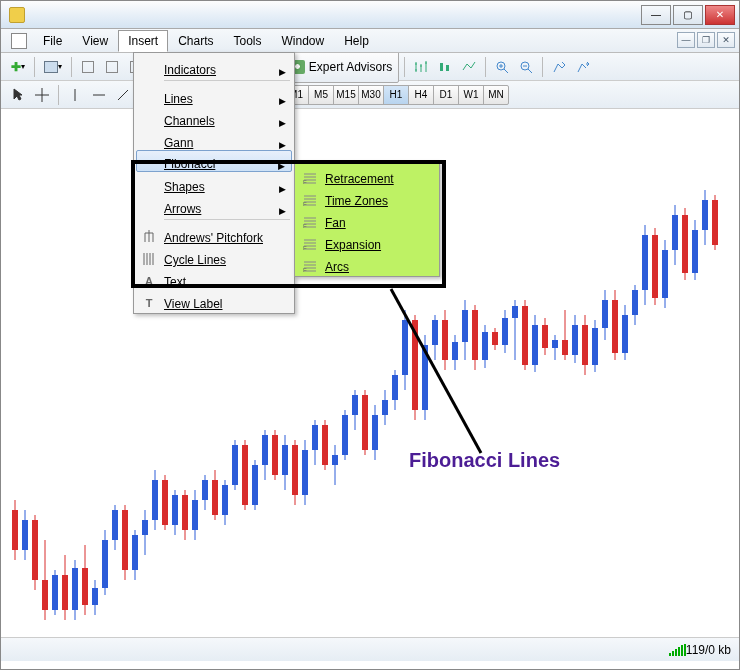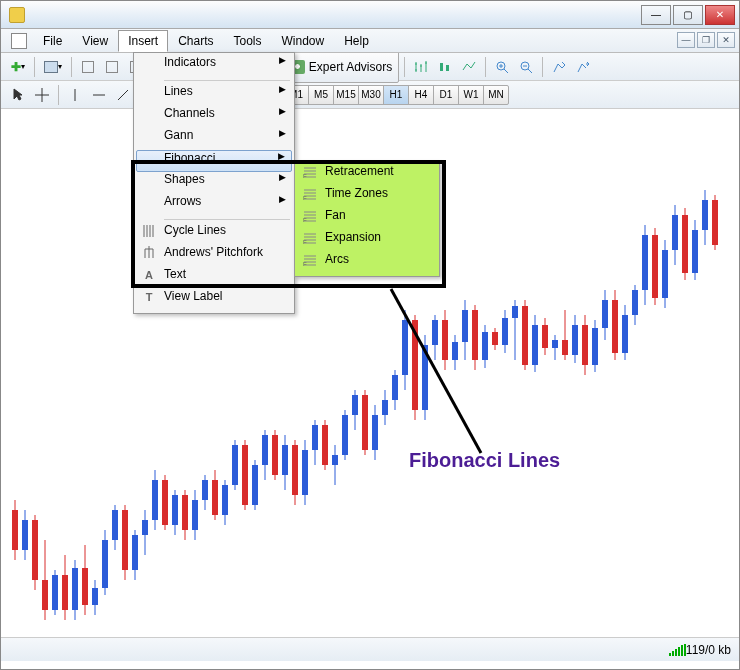--- a/index.html
+++ b/index.html
@@ -22,21 +22,21 @@
 .tf-btn { min-width: 26px; height: 20px; border: 1px solid #aaa; background: linear-gradient(#fdfdfd,#e6e6e6); font-size: 10px; display: flex; align-items: center; justify-content: center; margin-right: -1px; }
 .tf-btn.first { border-radius: 2px 0 0 2px; }
 .tf-btn.last { border-radius: 0 2px 2px 0; }
 .tf-btn.active { background: linear-gradient(#d4e6f8,#b8d4ef); }
 .chart-area { position: relative; width: 100%; height: 528px; background: #fff; border-top: 1px solid #fff; overflow: hidden; }
 .statusbar { height: 24px; background: linear-gradient(#f5f8fb,#e6edf4); border-top: 1px solid #ccc; display: flex; align-items: center; justify-content: flex-end; padding: 0 8px; }
 .sig-bars { display: flex; align-items: flex-end; gap: 1px; height: 12px; }
 .sig-bars span { width: 2px; background: #0a0; }
 
 .dropdown { position: absolute; top: 51px; left: 132px; width: 162px; background: #f4f4f4; border: 1px solid #999; box-shadow: 2px 2px 4px rgba(0,0,0,.25); z-index: 15; padding: 2px; }
-.dd-item { height: 22px; display: flex; align-items: flex-start; padding: 0 6px 0 28px; position: relative; font-size: 12px; }
+.dd-item { height: 22px; display: flex; align-items: flex-end; padding: 0 6px 0 28px; position: relative; font-size: 12px; text-decoration: underline; }
 .dd-item .arrow { position: absolute; right: 6px; font-size: 9px; }
 .dd-item.highlight { background: linear-gradient(#e8f0fb,#cde1f6); border: 1px solid #7da2ce; border-radius: 2px; padding: 0 5px 0 27px; }
 .dd-sep { height: 1px; background: #ccc; margin: 3px 2px 3px 28px; }
 .dd-icon { position: absolute; left: 5px; width: 16px; height: 16px; display: flex; align-items: center; justify-content: center; color: #666; font-size: 11px; }
 .submenu { position: absolute; top: 160px; left: 293px; width: 146px; background: #bef264; border: 1px solid #999; box-shadow: 2px 2px 4px rgba(0,0,0,.25); z-index: 15; padding: 2px; }
 
 .black-box { position: absolute; border: 4px solid #000; z-index: 18; pointer-events: none; }
 .bb1 { left: 130px; top: 159px; width: 315px; height: 128px; }
 .annotation { position: absolute; left: 408px; top: 448px; font-size: 20px; font-weight: 700; color: #4c1d95; font-family: "Segoe UI", Arial, sans-serif; }
 .ann-line { position: absolute; z-index: 17; }
@@ -397,32 +397,32 @@
         <span class="arrow">▶</span>
       </div>
       <div class="dd-item">
         <span>Arrows</span>
         <span class="arrow">▶</span>
       </div>
       <div class="dd-sep"></div>
       <div class="dd-item">
         <span class="dd-icon">
           <svg width="14" height="14">
+            <path d="M3 12 L3 3 M7 12 L7 3 M11 12 L11 3 M3 3 L11 3 M7 3 L7 0" stroke="#666" fill="none"></path>
+          </svg>
+        </span>
+        <span>Andrews' Pitchfork</span>
+      </div>
+      <div class="dd-item">
+        <span class="dd-icon">
+          <svg width="14" height="14">
             <path d="M2 1 L2 13 M5 1 L5 13 M8 1 L8 13 M11 1 L11 13" stroke="#666"></path>
           </svg>
         </span>
         <span>Cycle Lines</span>
-      </div>
-      <div class="dd-item">
-        <span class="dd-icon">
-          <svg width="14" height="14">
-            <path d="M3 12 L3 3 M7 12 L7 3 M11 12 L11 3 M3 3 L11 3 M7 3 L7 0" stroke="#666" fill="none"></path>
-          </svg>
-        </span>
-        <span>Andrews' Pitchfork</span>
       </div>
       <div class="dd-item">
         <span class="dd-icon" style="font-weight: bold;">A</span>
         <span>Text</span>
       </div>
       <div class="dd-item">
         <span class="dd-icon" style="font-weight: bold;">T</span>
         <span>View Label</span>
       </div>
     </div>

